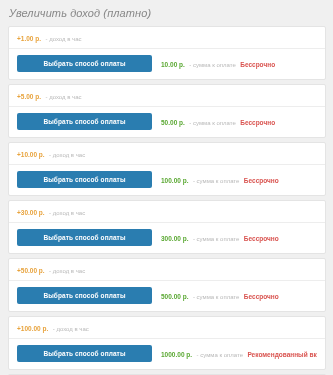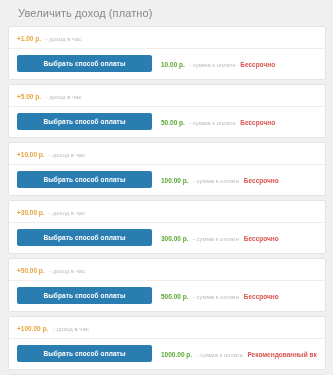--- a/index.html
+++ b/index.html
@@ -20,23 +20,24 @@
     height: 375px;
     box-sizing: border-box;
     padding: 0;
     position: relative;
   }
   .page-title {
     font-size: 11px;
     color: #888888;
     font-weight: normal;
     margin: 0;
-    padding: 7px 0 6px 18px;
+    padding: 7px 0 6px 9px;
     letter-spacing: 0.1px;
     line-height: 13px;
+    font-style: italic;
   }
   .cards {
     padding: 0 7px 0 8px;
     display: block;
   }
   .card {
     background: #ffffff;
     border: 1px solid #e4e4e4;
     border-radius: 2px;
     margin-bottom: 4px;

